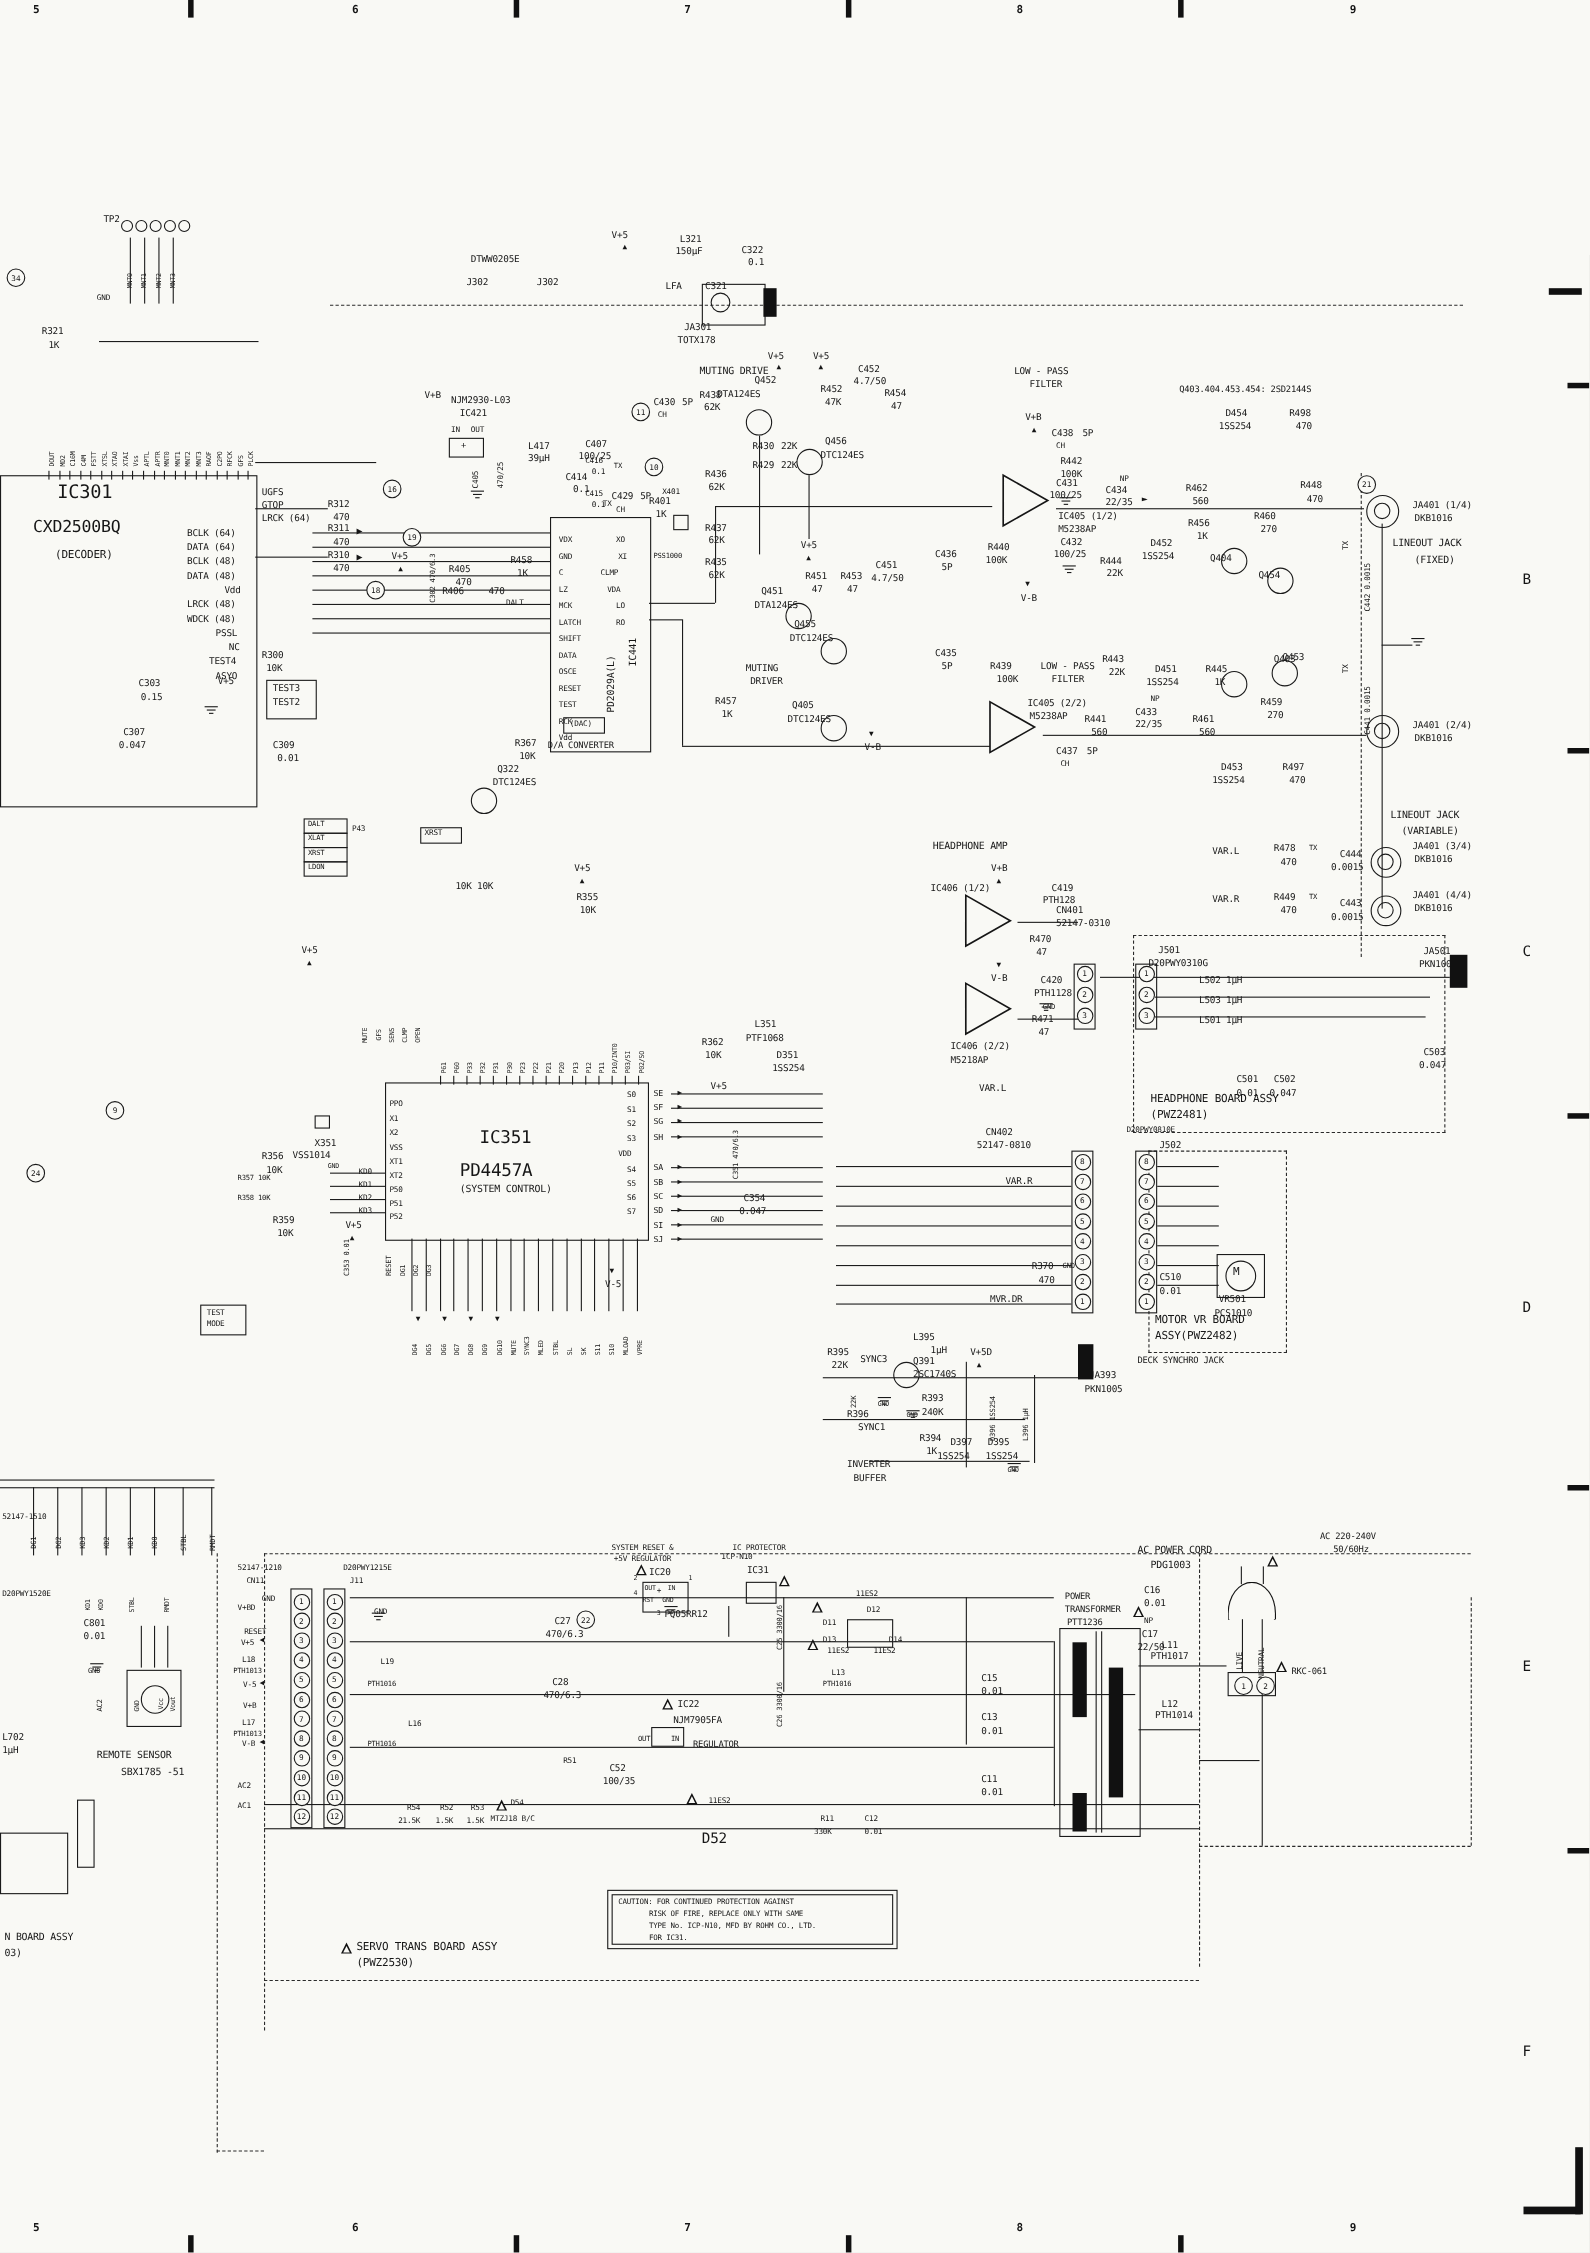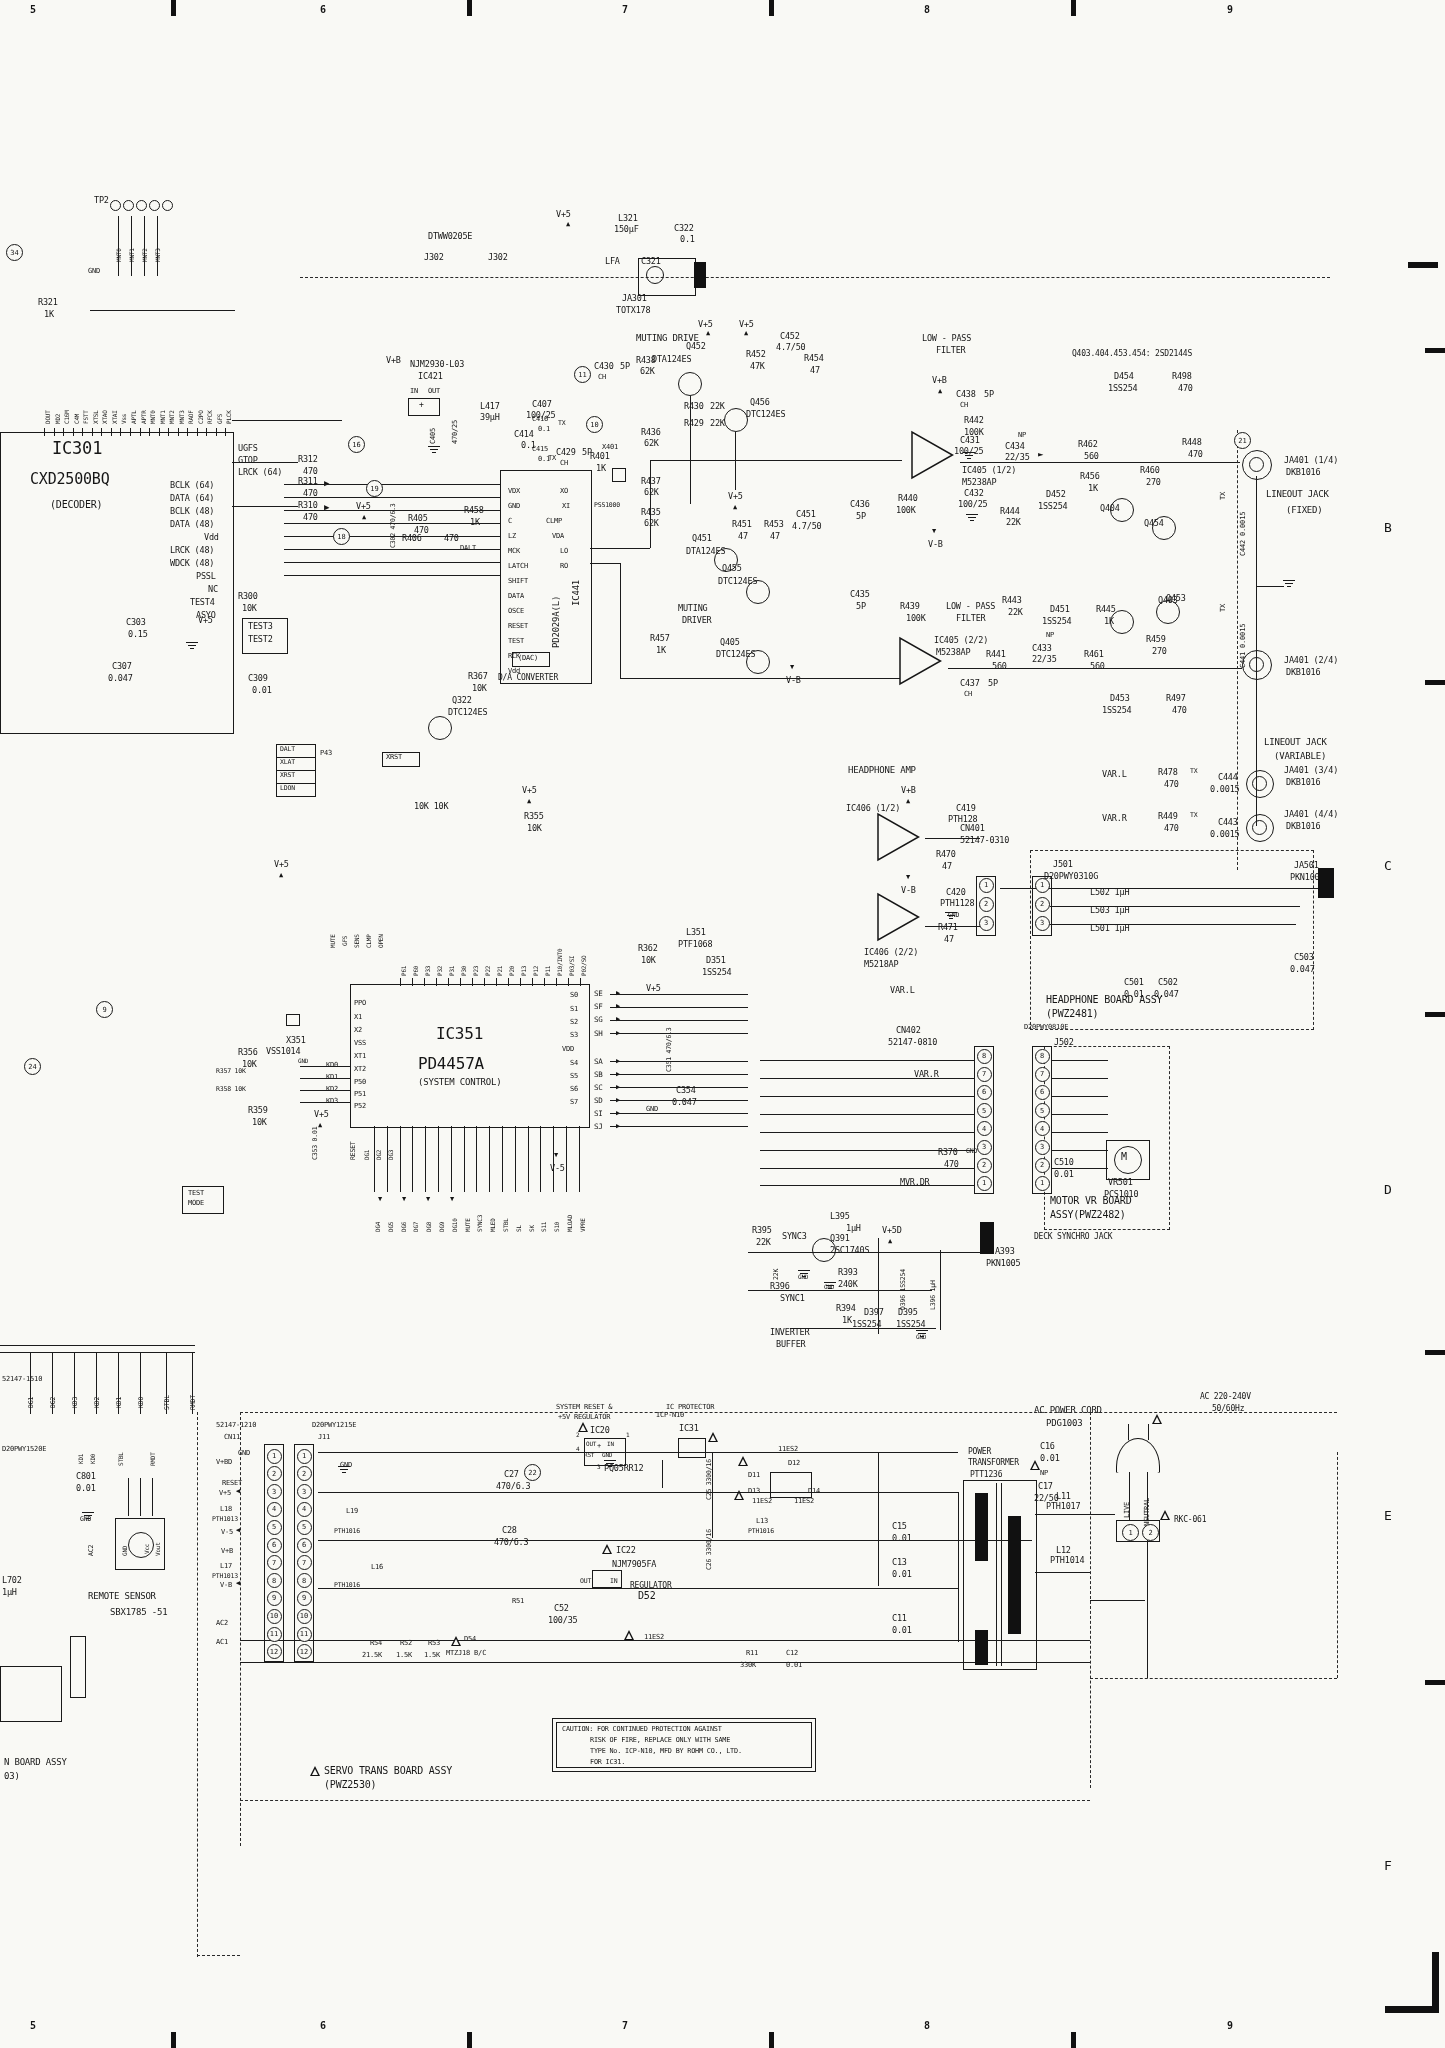--- a/index.html
+++ b/index.html
@@ -579,21 +579,21 @@
     <div class="lbl" style="left: 554px; top: 1604px;">C52</div>
     <div class="lbl" style="left: 548px; top: 1616px;">100/35</div>
     <div class="lbl" style="left: 464px; top: 1636px; font-size: 7px;">D54</div>
     <div class="lbl" style="left: 446px; top: 1650px; font-size: 7px;">MTZJ18 B/C</div>
     <div class="lbl" style="left: 370px; top: 1640px; font-size: 7px;">R54</div>
     <div class="lbl" style="left: 400px; top: 1640px; font-size: 7px;">R52</div>
     <div class="lbl" style="left: 428px; top: 1640px; font-size: 7px;">R53</div>
     <div class="lbl" style="left: 362px; top: 1652px; font-size: 7px;">21.5K</div>
     <div class="lbl" style="left: 396px; top: 1652px; font-size: 7px;">1.5K</div>
     <div class="lbl" style="left: 424px; top: 1652px; font-size: 7px;">1.5K</div>
-    <div class="lbl" style="left: 638px; top: 1591px; font-size: 10px;">D52</div>
+    <div class="lbl" style="left: 638px; top: 1665px; font-size: 13px;">D52</div>
     <div class="lbl" style="left: 644px; top: 1634px; font-size: 7px;">11ES2</div>
     <div class="lbl" style="left: 746px; top: 1650px; font-size: 7px;">R11</div>
     <div class="lbl" style="left: 740px; top: 1662px; font-size: 7px;">330K</div>
     <div class="lbl" style="left: 786px; top: 1650px; font-size: 7px;">C12</div>
     <div class="lbl" style="left: 786px; top: 1662px; font-size: 7px;">0.01</div>
     <div class="lbl" style="left: 892px; top: 1522px;">C15</div>
     <div class="lbl" style="left: 892px; top: 1534px;">0.01</div>
     <div class="lbl" style="left: 892px; top: 1558px;">C13</div>
     <div class="lbl" style="left: 892px; top: 1570px;">0.01</div>
     <div class="lbl" style="left: 892px; top: 1614px;">C11</div>

